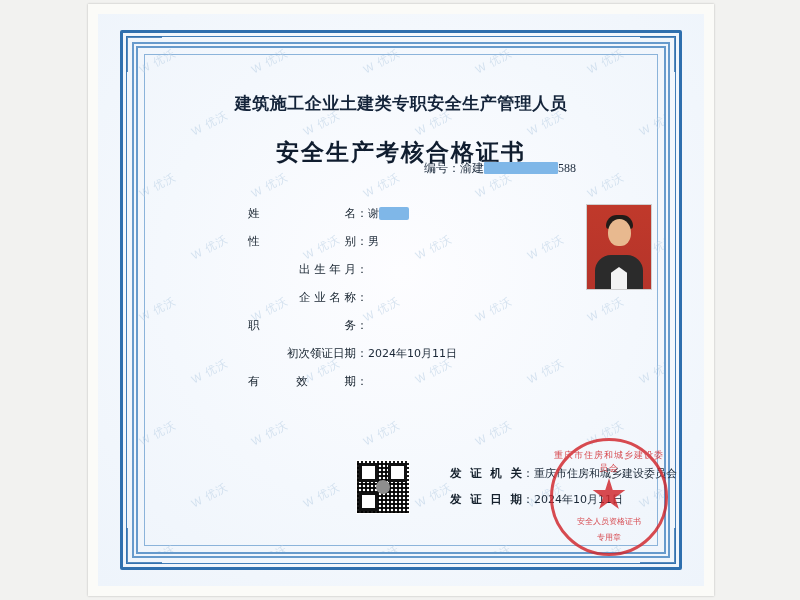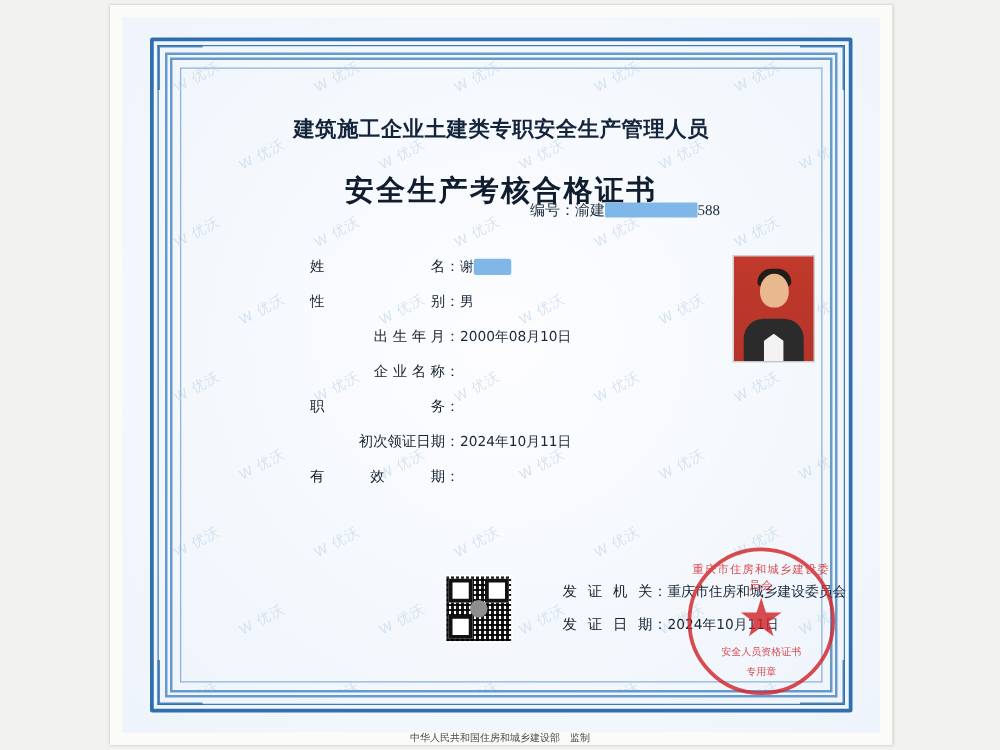--- a/index.html
+++ b/index.html
@@ -277,21 +277,21 @@
 
   
   .issue {
     position: absolute;
     left: 352px;
     top: 452px;
     width: 230px;
     font-family: "DejaVu Sans", sans-serif;
   }
   .issue .row { height: 26px; }
-  .issue .lbl { width: 72px; }
+  .issue .lbl { width: 72px; font-weight: bold; }
   .issue .val { font-size: 11px; }
 
   
   .seal {
     position: absolute;
     left: 452px;
     top: 424px;
     width: 112px;
     height: 112px;
     border-radius: 50%;
@@ -428,21 +428,20 @@
             <div class="val"><span>谢</span><span class="redact-name"></span></div>
           </div>
           <div class="row">
             <div class="lbl">性　　别</div>
             <div class="colon">：</div>
             <div class="val">男</div>
           </div>
           <div class="row">
             <div class="lbl-wide">出 生 年 月</div>
             <div class="colon">：</div>
-            <div class="val">2000年08月10日</div>
           </div>
           <div class="row">
             <div class="lbl-wide">企 业 名 称</div>
             <div class="colon">：</div>
           </div>
           <div class="row">
             <div class="lbl">职　　务</div>
             <div class="colon">：</div>
           </div>
           <div class="row">
@@ -486,14 +485,13 @@
       <div class="seal">
         <div class="arc-top">重庆市住房和城乡建设委员会</div>
         <div class="star"></div>
         <div class="mid-line">安全人员资格证书</div>
         <div class="arc-bottom">专用章</div>
       </div>
 
     </div>
   </div>
 
-  <div class="footer">中华人民共和国住房和城乡建设部　监制</div>
 </div>
 
 </body></html>

